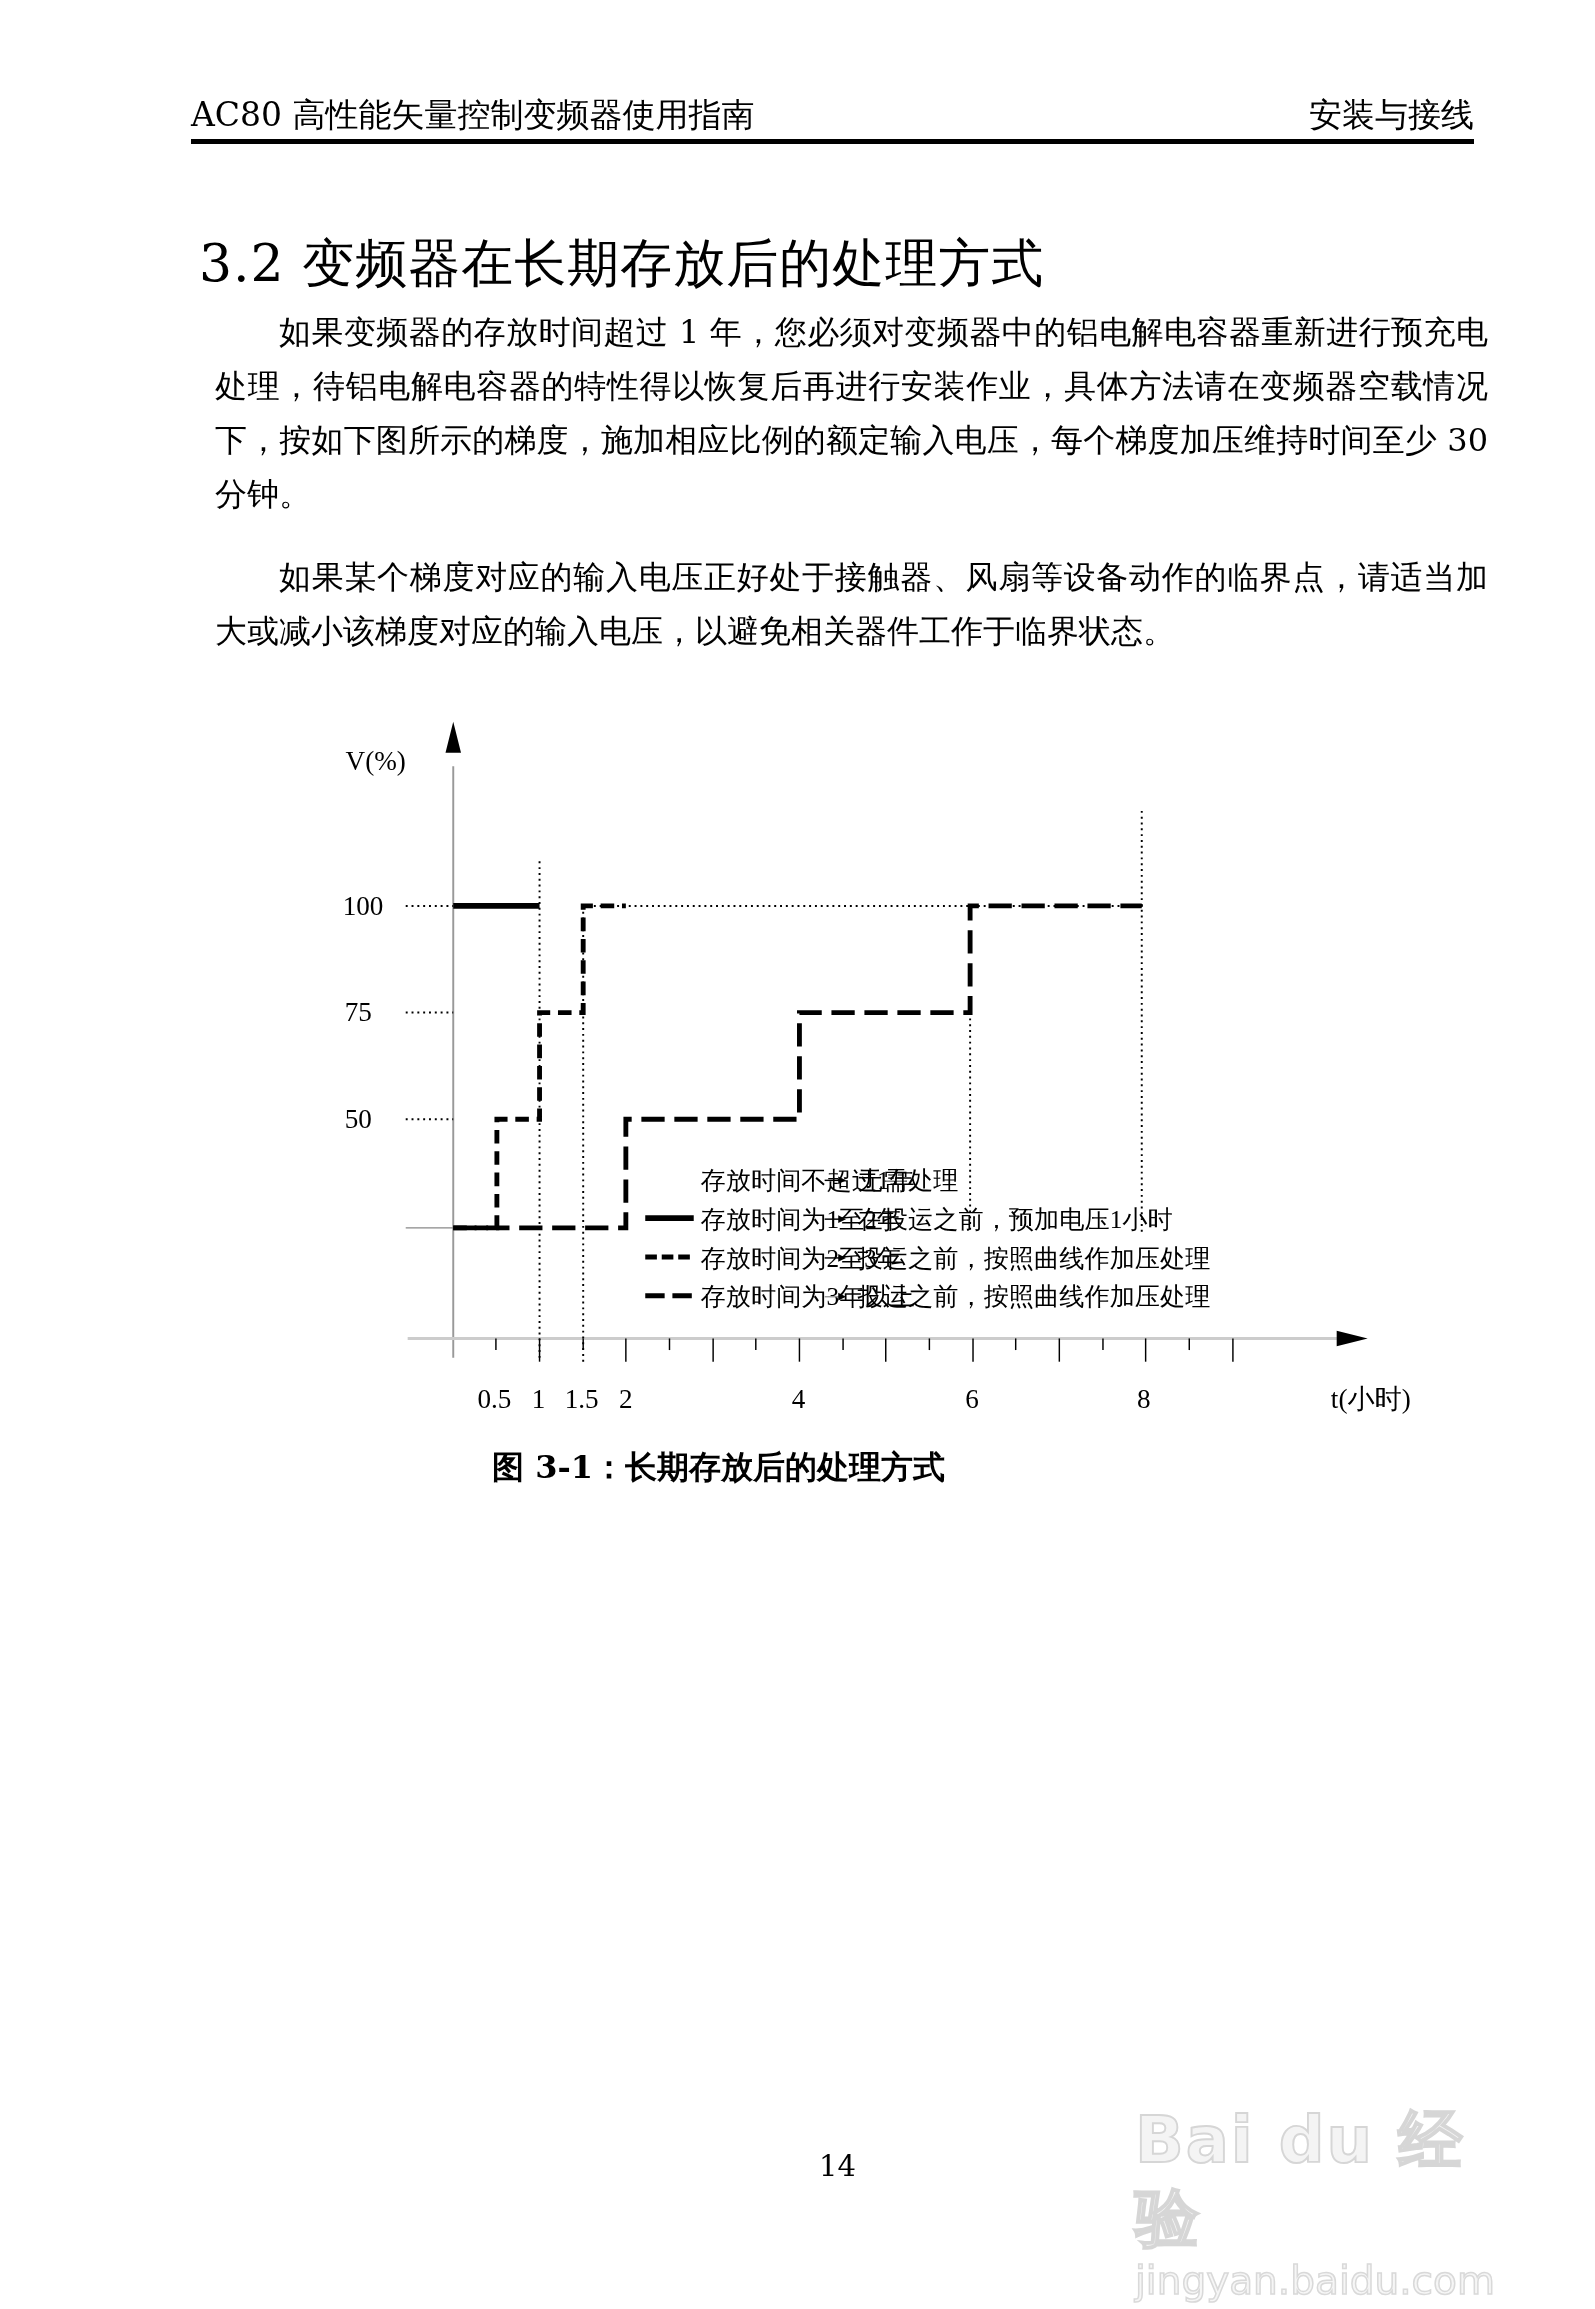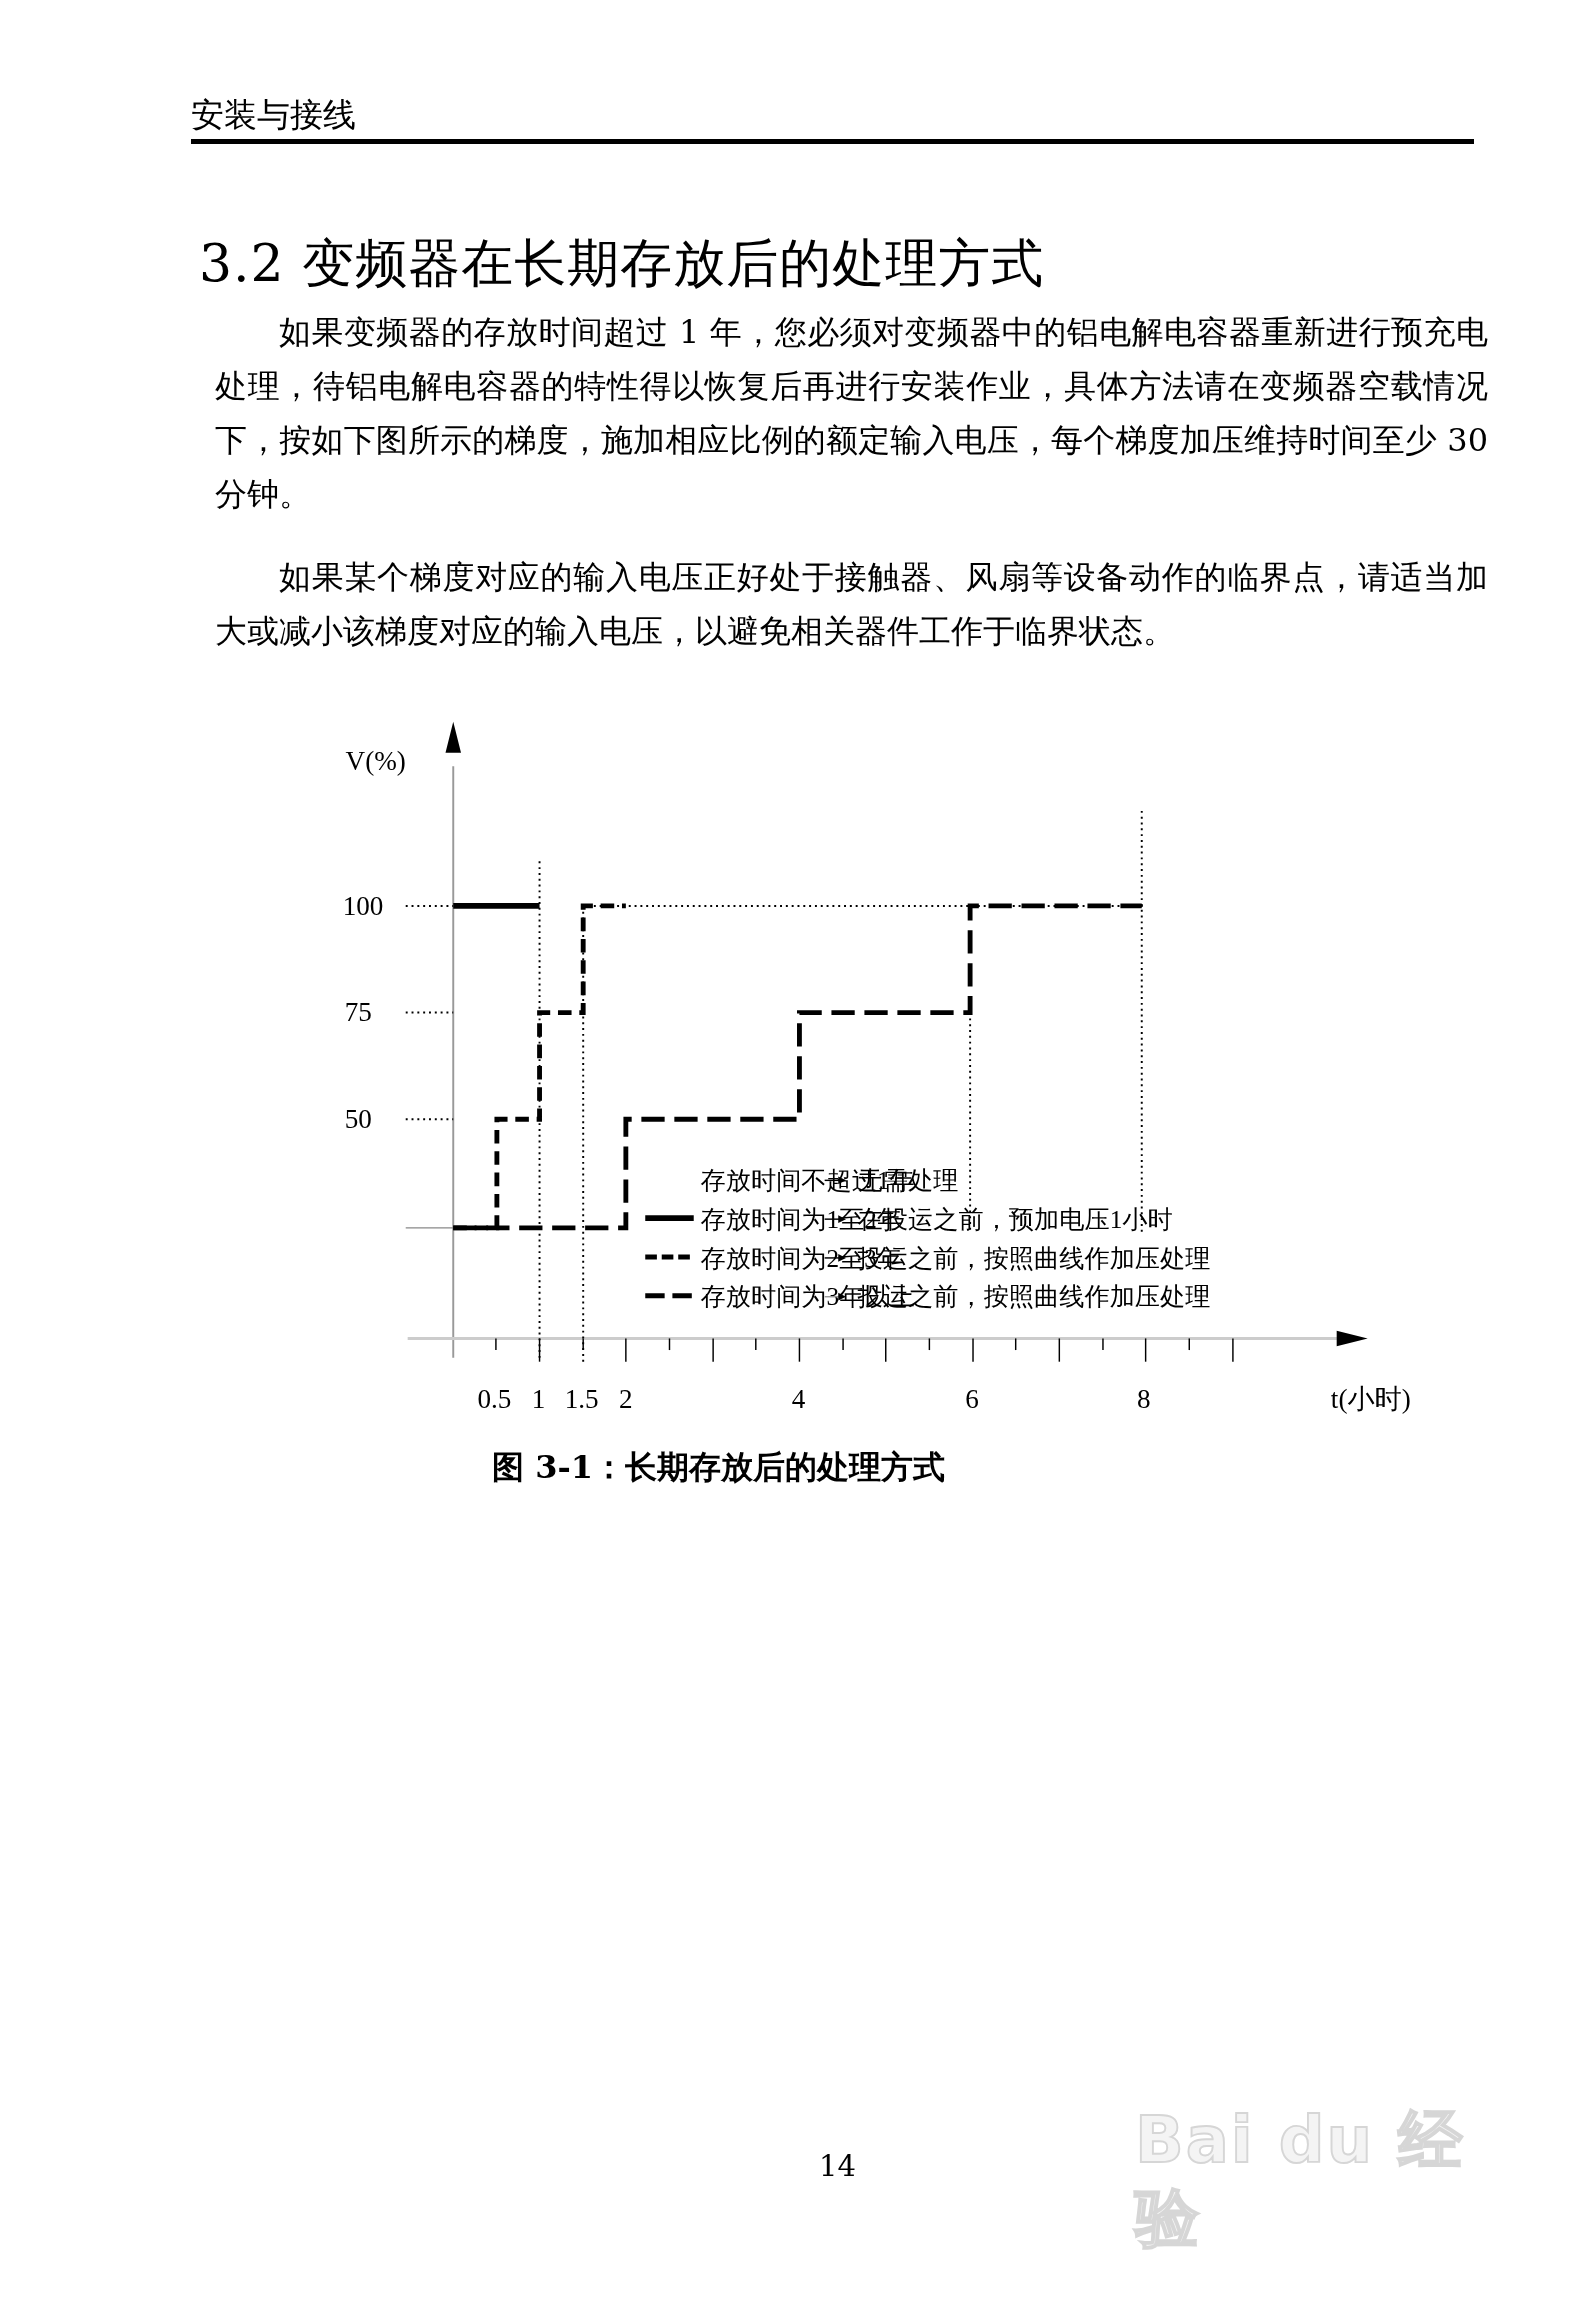--- a/index.html
+++ b/index.html
@@ -42,20 +42,21 @@
   }
   .wm-logo { font-size: 64px; font-weight: bold; line-height: 78px; letter-spacing: 1.9px;
     -webkit-text-stroke: 1.9px #d6d6d6; color: #f4f4f4; }
   .wm-url { font-size: 39px; line-height: 47px; -webkit-text-stroke: 1.5px #d9d9d9; color: #f6f6f6; }
   .svgtext { font-family: "Liberation Serif", "DejaVu Serif", serif; }
 </style>
 </head>
 <body>
 
 <div class="header">
+  <span>AC80 高性能矢量控制变频器使用指南</span>
   <span>安装与接线</span>
 </div>
 <div class="header-rule"></div>
 
 <h1 class="section-title">3.2 变频器在长期存放后的处理方式</h1>
 
 <p class="para p1">如果变频器的存放时间超过 1 年，您必须对变频器中的铝电解电容器重新进行预充电处理，待铝电解电容器的特性得以恢复后再进行安装作业，具体方法请在变频器空载情况下，按如下图所示的梯度，施加相应比例的额定输入电压，每个梯度加压维持时间至少 30 分钟。</p>
 <p class="para p2">如果某个梯度对应的输入电压正好处于接触器、风扇等设备动作的临界点，请适当加大或减小该梯度对应的输入电压，以避免相关器件工作于临界状态。</p>
 
 <div class="figure">
@@ -154,14 +155,15 @@
     </g>
   </svg>
 </div>
 
 <div class="caption">图 3-1：长期存放后的处理方式</div>
 
 <div class="page-number">14</div>
 
 <div class="watermark">
   <div class="wm-logo">Bai du 经验</div>
+  <div class="wm-url">jingyan.baidu.com</div>
 </div>
 
 
 </body></html>

